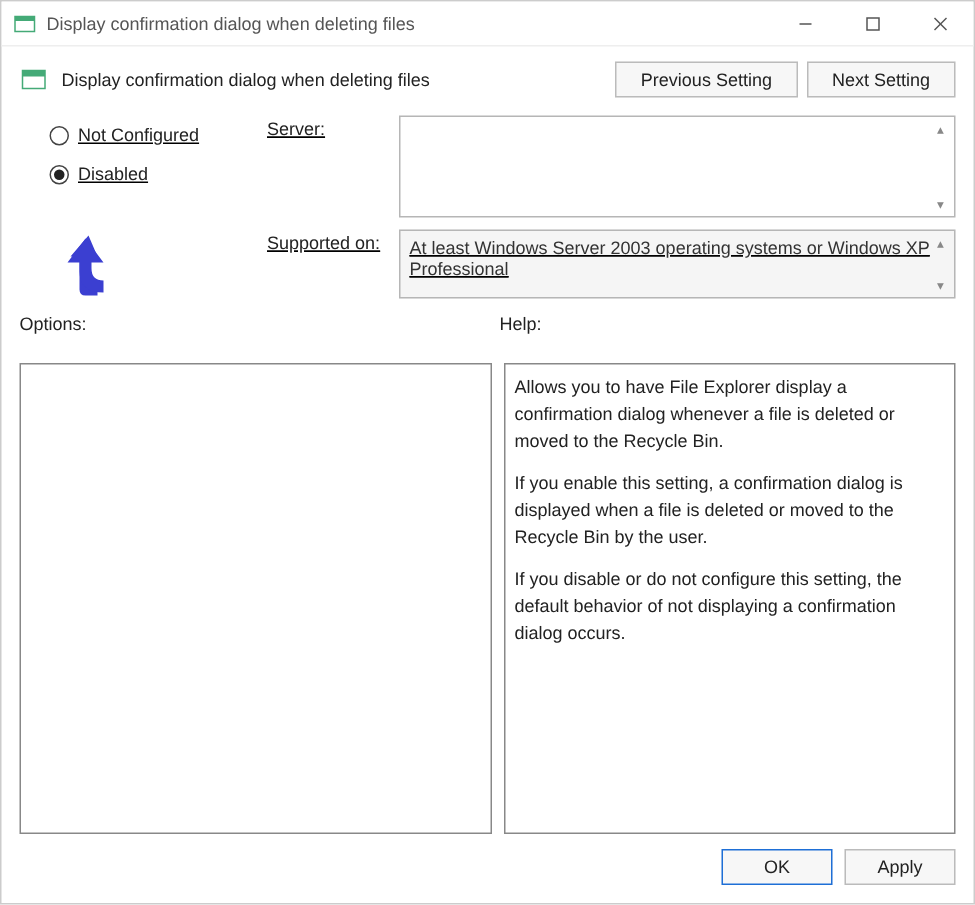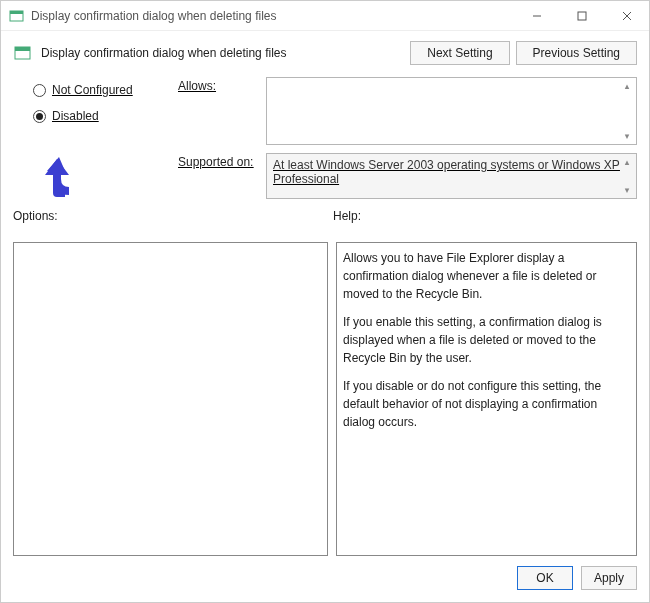--- a/index.html
+++ b/index.html
@@ -142,21 +142,21 @@
     .button-row {
       display: flex;
       justify-content: flex-end;
       padding: 10px 12px 12px 12px;
       gap: 8px;
     }
     .dlg-btn {
       border: 1px solid #bbb;
       background: #f7f7f7;
       padding: 4px 0;
-      width: 56px;
+      width: 74px;
       text-align: center;
       color: #222;
     }
     .dlg-btn.default {
       border: 1.5px solid #1e6fd6;
     }
     .help-panel p { margin: 0 0 10px 0; }
     .arrow-annot {
       position: absolute;
       left: 34px;
@@ -195,41 +195,41 @@
 </div>
 
 <div class="header-row">
   <span class="header-icon">
     <svg width="20" height="20" viewBox="0 0 20 20">
         <rect x="2" y="4" width="15" height="12" fill="#fff" stroke="#4a7" stroke-width="1"></rect>
         <rect x="2" y="4" width="15" height="4" fill="#4a7"></rect>
       </svg>
   </span>
   <span class="header-title">Display confirmation dialog when deleting files</span>
+  <div class="nav-btn">Previous Setting</div>
   <div class="nav-btn">Next Setting</div>
-  <div class="nav-btn">Previous Setting</div>
 </div>
 
 <div class="content">
   <div class="row">
     <div class="radio-col">
       <div class="radio-item">
         <span class="radio-circle"></span>
         <span>Not Configured</span>
       </div>
       <div class="radio-item">
         <span class="radio-circle">
             <span class="radio-dot"></span>
           </span>
         <span>Disabled</span>
       </div>
     </div>
     <div style="flex:1">
       <div class="row" style="margin-bottom:8px">
-        <div class="field-label">Allows:</div>
+        <div class="field-label">Server:</div>
         <div class="comment-box">
           <span></span>
           <span class="scroll-arrow up">▴</span>
           <span class="scroll-arrow down">▾</span>
         </div>
       </div>
       <div class="row">
         <div class="field-label">Supported on:</div>
         <div class="supported-box">
           <span>At least Windows Server 2003 operating systems or Windows XP Professional</span>

